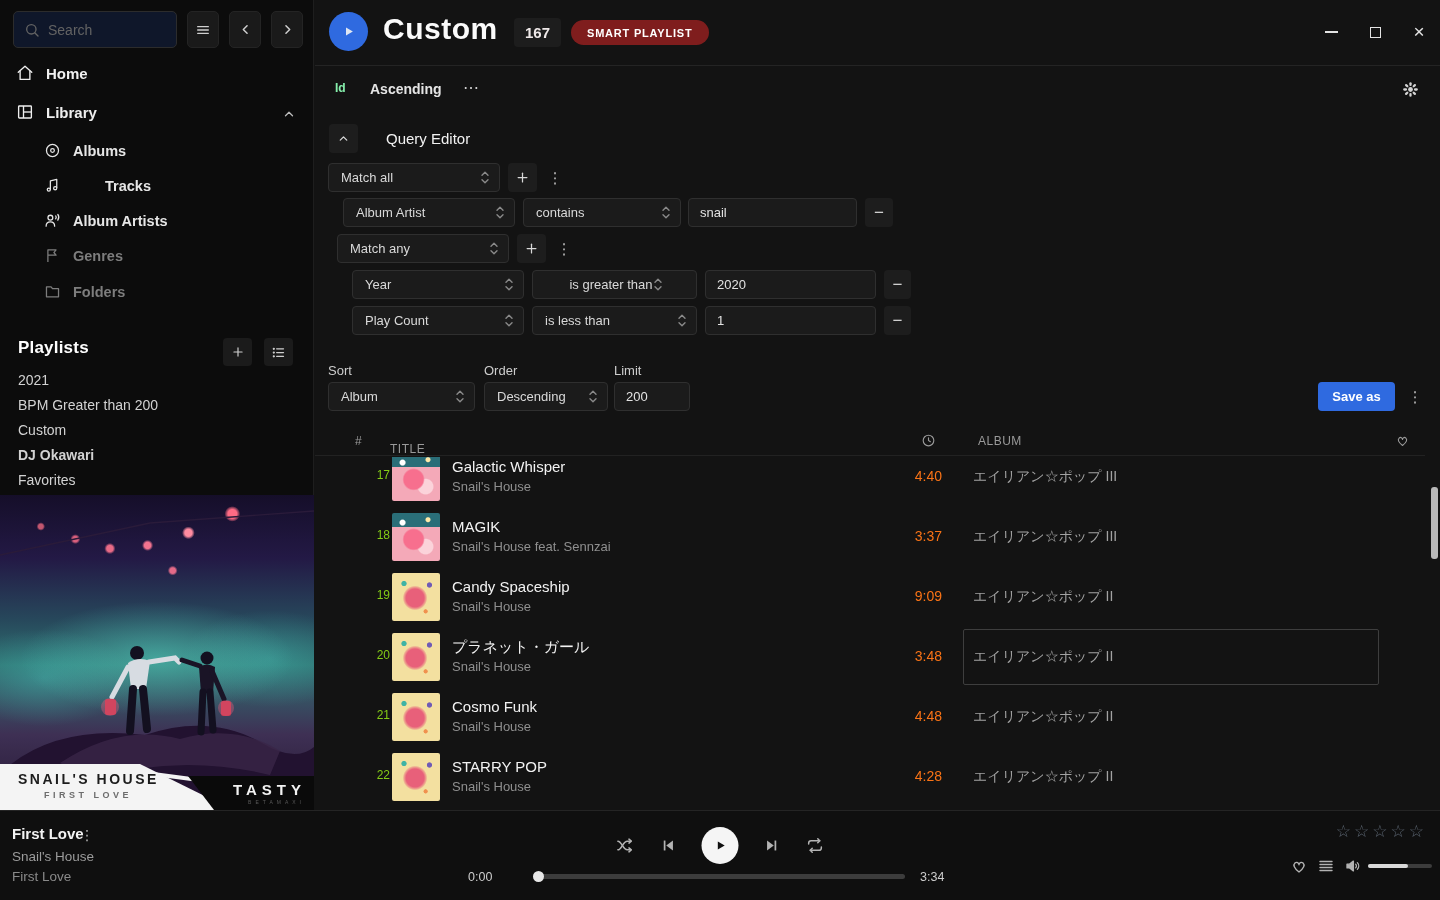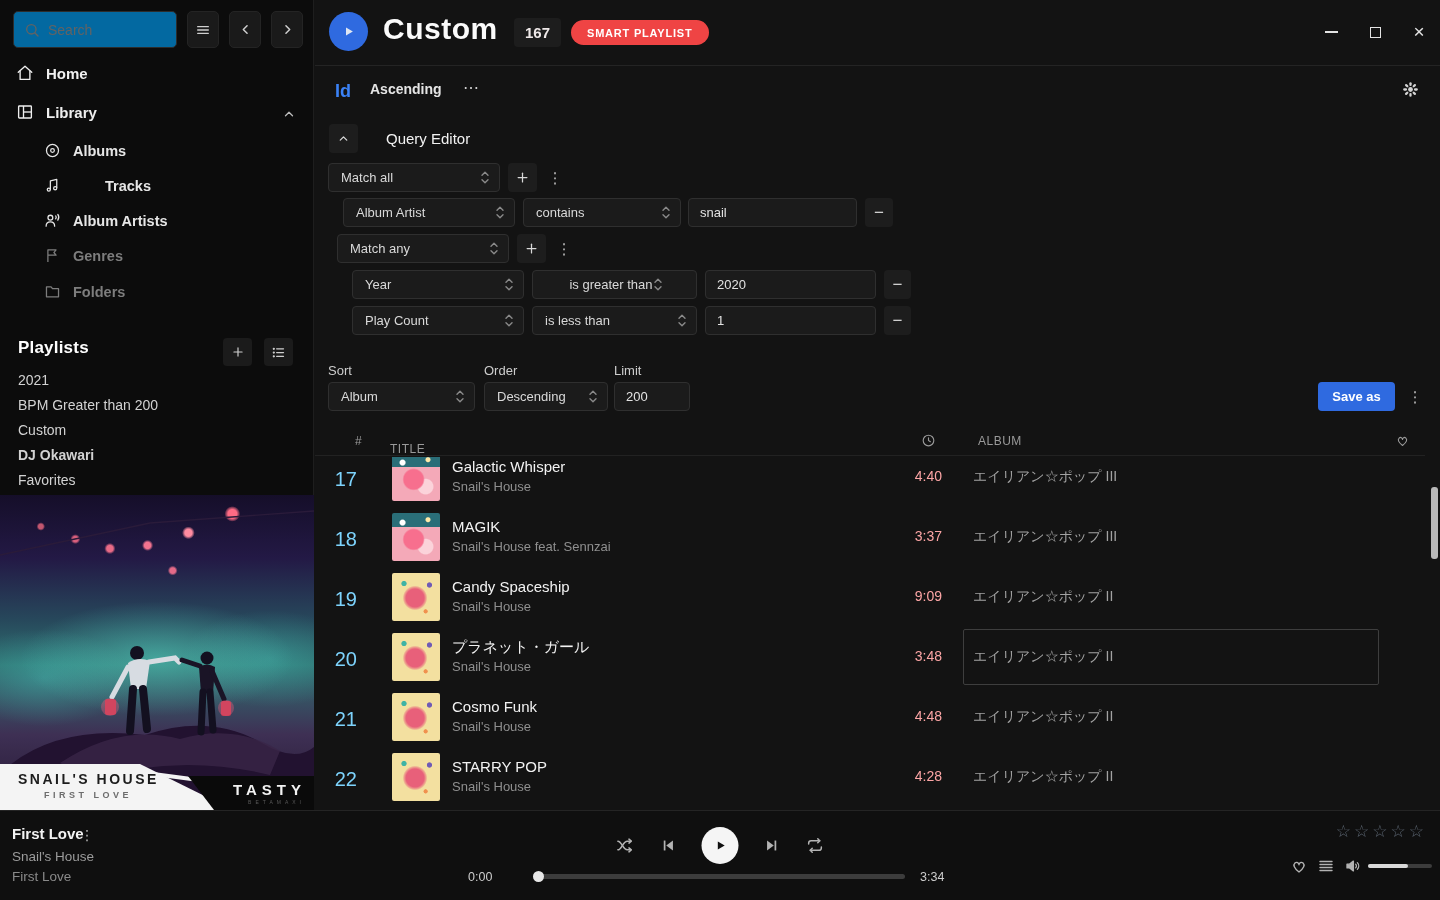--- a/index.html
+++ b/index.html
@@ -7,21 +7,21 @@
   #app {
     position:relative; width:1440px; height:900px; overflow:hidden;
     background:#131313; font-family:"Liberation Sans",sans-serif; color:#e8e8e8;
     -webkit-font-smoothing:antialiased;
   }
   .abs { position:absolute; }
 
   
   .sidebar { position:absolute; left:0; top:0; width:314px; height:810px; background:#0c0c0c; border-right:1px solid #1e1e1e; }
   .search-row { position:absolute; left:13px; top:11px; display:flex; gap:10px; align-items:center; }
-  .search-box { width:164px; height:37px; background:#0369a1; border:1px solid #2c2c2c; border-radius:5px; display:flex; align-items:center; padding:0 10px; gap:8px; color:#636363; }
+  .search-box { width:164px; height:37px; background:#0f172a; border:1px solid #2c2c2c; border-radius:5px; display:flex; align-items:center; padding:0 10px; gap:8px; color:#636363; }
   .search-box input { background:transparent; border:none; outline:none; color:#c9c9c9; font-size:14px; width:110px; font-family:inherit; }
   .search-box input::placeholder { color:#636363; }
   .sq-btn { width:32px; height:37px; background:#1a1a1a; border:1px solid #242424; border-radius:5px; display:flex; align-items:center; justify-content:center; color:#cfcfcf; cursor:pointer; }
   .nav-item { position:absolute; left:16px; display:flex; align-items:center; gap:12px; font-weight:bold; font-size:15px; color:#efefef; }
   .lib-item { position:absolute; left:44px; display:flex; align-items:center; gap:12px; font-weight:bold; font-size:14.5px; }
   .lib-on { color:#e6e6e6; } .lib-off { color:#7d7d7d; }
   .pl-title { position:absolute; left:18px; top:338px; font-size:17px; font-weight:bold; color:#fff; letter-spacing:.2px; }
   .pl-btns { position:absolute; right:20px; top:338px; display:flex; gap:12px; }
   .pl-sq { width:29px; height:28px; background:#1b1b1b; border-radius:4px; display:flex; align-items:center; justify-content:center; color:#cfcfcf; cursor:pointer; }
   .pl-item { position:absolute; left:18px; font-size:14px; color:#d2d2d2; cursor:pointer; }
@@ -50,27 +50,27 @@
     clip-path:polygon(0 0,126px 0,126px 34px,26px 34px); }
   .tasty { position:absolute; right:8px; top:5px; font-size:15px; font-weight:bold; color:#f2f2f2; letter-spacing:5px; }
   .tasty-sub { position:absolute; right:9px; top:23px; font-size:5px; color:#5a5a5a; letter-spacing:4px; }
 
   
   .main { position:absolute; left:315px; top:0; width:1125px; height:810px; background:#131313; }
   .topbar-divider { position:absolute; left:0; top:65px; width:1125px; height:1px; background:#242424; }
   .play-hero { position:absolute; left:14px; top:12px; width:39px; height:39px; border-radius:50%; background:#2f6ae0; display:flex; align-items:center; justify-content:center; cursor:pointer; }
   .page-title { position:absolute; left:68px; top:12px; font-size:30px; font-weight:800; color:#fbfbfb; letter-spacing:.5px; }
   .count-badge { position:absolute; left:199px; top:18px; height:29px; padding:0 11px; background:#1d1d1d; border-radius:4px; display:flex; align-items:center; font-size:15px; font-weight:bold; color:#efe9e9; }
-  .smart-pill { position:absolute; left:256px; top:20px; height:25px; padding:0 16px; background:#ef4444; border-radius:13px; display:flex; align-items:center; font-size:11px; font-weight:bold; letter-spacing:.8px; color:#fff; }
+  .smart-pill { position:absolute; left:256px; top:20px; height:25px; padding:0 16px; background:#7f1d1d; border-radius:13px; display:flex; align-items:center; font-size:11px; font-weight:bold; letter-spacing:.8px; color:#fff; }
   .winctl { position:absolute; top:22px; right:13px; display:flex; gap:28px; align-items:center; height:20px; }
   .winbtn { width:16px; height:18px; display:flex; align-items:center; justify-content:center; color:#e3e3e3; cursor:pointer; font-size:15px; }
   .win-min-bar { width:13px; height:2px; background:#e3e3e3; }
   .win-max-box { width:11px; height:11px; border:1.5px solid #e3e3e3; }
 
-  .sortrow-field { position:absolute; left:20px; top:81px; font-size:18px; font-weight:bold; color:#3b82f6; cursor:pointer; }
+  .sortrow-field { position:absolute; left:20px; top:81px; font-size:12px; font-weight:bold; color:#86efac; cursor:pointer; }
   .sortrow-dir { position:absolute; left:55px; top:81px; font-size:14px; font-weight:bold; color:#e5e5e5; cursor:pointer; }
   .sortrow-more { position:absolute; left:148px; top:78px; font-size:16px; color:#cfcfcf; letter-spacing:1px; cursor:pointer; }
   .gear { position:absolute; left:1087px; top:81px; color:#d4d4d4; cursor:pointer; }
 
   .qe-collapse { position:absolute; left:14px; top:124px; width:29px; height:29px; background:#1d1d1d; border-radius:4px; display:flex; align-items:center; justify-content:center; color:#d8d8d8; cursor:pointer; }
   .qe-title { position:absolute; left:71px; top:130px; font-size:15px; color:#f2f2f2; }
 
   .sel { background:#1b1b1b; border:1px solid #2f2f2f; border-radius:4px; height:29px; display:flex; align-items:center; justify-content:space-between; padding:0 9px 0 12px; font-size:13px; color:#d9d9d9; cursor:pointer; }
   .sel .updown { color:#8a8a8a; display:flex; }
   .qe-input { background:#1b1b1b; border:1px solid #2f2f2f; border-radius:4px; height:29px; padding:0 11px; font-size:13px; color:#e2e2e2; font-family:inherit; outline:none; }
@@ -79,25 +79,25 @@
   .qe-label { position:absolute; font-size:13px; color:#cdcdcd; }
 
   .saveas { position:absolute; left:1003px; top:382px; width:77px; height:29px; background:#2f6ae0; border:none; border-radius:4px; color:#fff; font-size:13px; font-weight:bold; font-family:inherit; cursor:pointer; }
 
   
   .thead { position:absolute; left:0; top:427px; width:1110px; height:29px; border-bottom:1px solid #222; }
   .th { position:absolute; top:7px; font-size:12px; color:#9a9a9a; letter-spacing:.5px; cursor:pointer; }
   .rows-viewport { position:absolute; left:0; top:457px; width:1118px; height:353px; overflow:hidden; }
   .rows-inner { position:relative; margin-top:-10px; }
   .trow { position:relative; height:60px; }
-  .t-num { position:absolute; left:2px; top:21px; width:40px; text-align:right; font-size:20px; color:#7dd3fc; }
+  .t-num { position:absolute; left:35px; top:21px; width:40px; text-align:right; font-size:12px; color:#84cc16; }
   .t-art { position:absolute; left:77px; top:6px; width:48px; height:48px; border-radius:2px; }
   .t-title { position:absolute; left:137px; top:11px; font-size:15px; color:#f2f2f2; }
   .t-artist { position:absolute; left:137px; top:32px; font-size:13px; color:#8f8f8f; }
-  .t-dur { position:absolute; left:540px; top:21px; width:87px; text-align:right; font-size:14px; color:#fca5a5; }
+  .t-dur { position:absolute; left:540px; top:21px; width:87px; text-align:right; font-size:14px; color:#f97316; }
   .t-album { position:absolute; left:658px; top:21px; font-size:14px; color:#a2a2a2; cursor:pointer; }
   .t-focus { position:absolute; left:648px; top:2px; width:416px; height:56px; border:1px solid #3e3e3e; border-radius:2px; pointer-events:none; }
   .art-a { background:
       radial-gradient(circle 6px at 22% 20%, #fff 0 40%, transparent 60%),
       radial-gradient(circle 5px at 75% 14%, #ffe9a8 0 40%, transparent 60%),
       radial-gradient(circle 16px at 45% 55%, #f76f8e 0 60%, transparent 70%),
       radial-gradient(circle 12px at 70% 70%, #fbd3da 0 60%, transparent 70%),
       linear-gradient(180deg,#2a6e78 0 30%,#f4a9b8 30% 100%); }
   .art-b { background:
       radial-gradient(circle 5px at 25% 22%, #3fb3a5 0 45%, transparent 60%),

